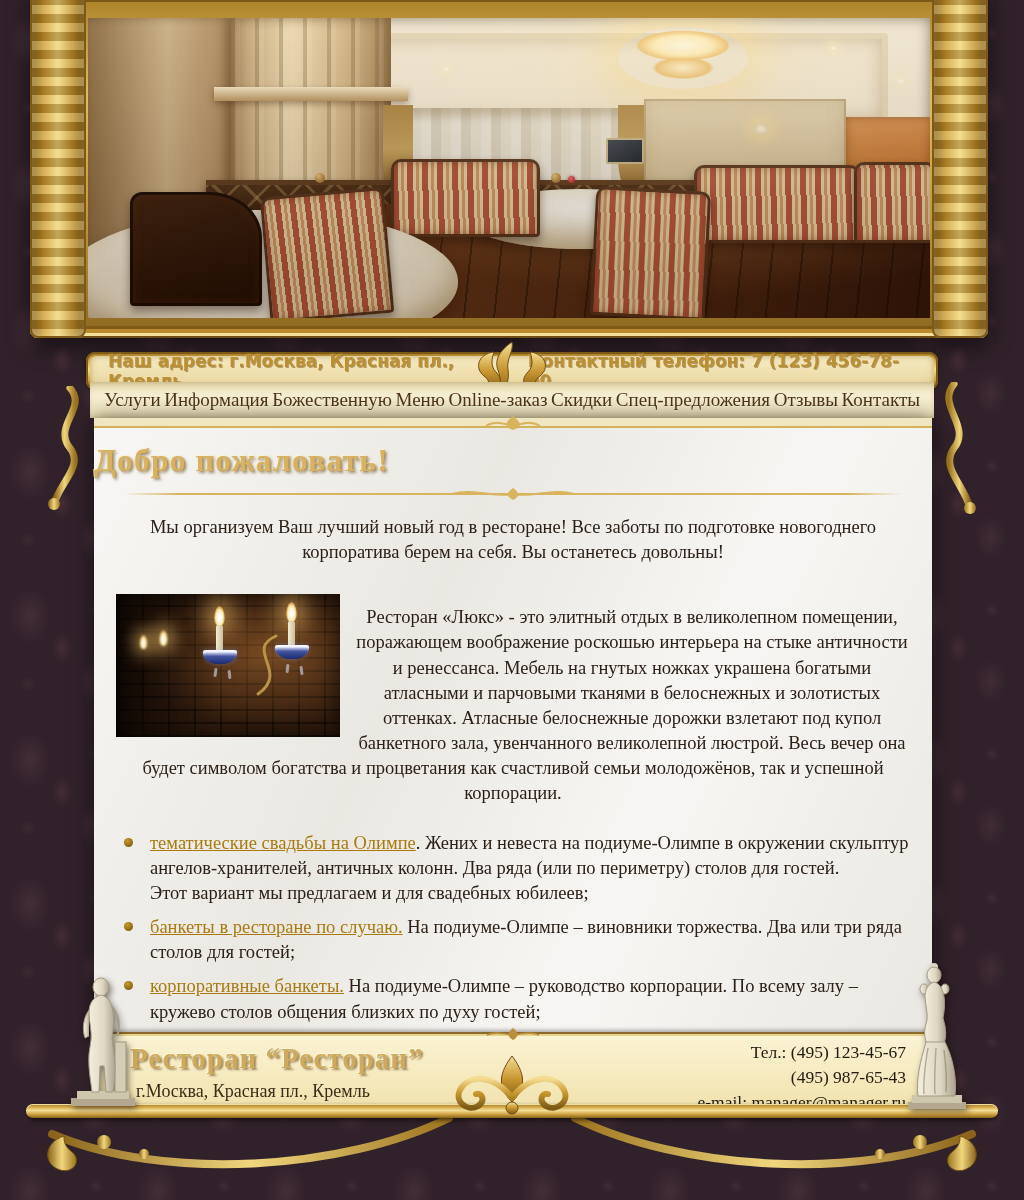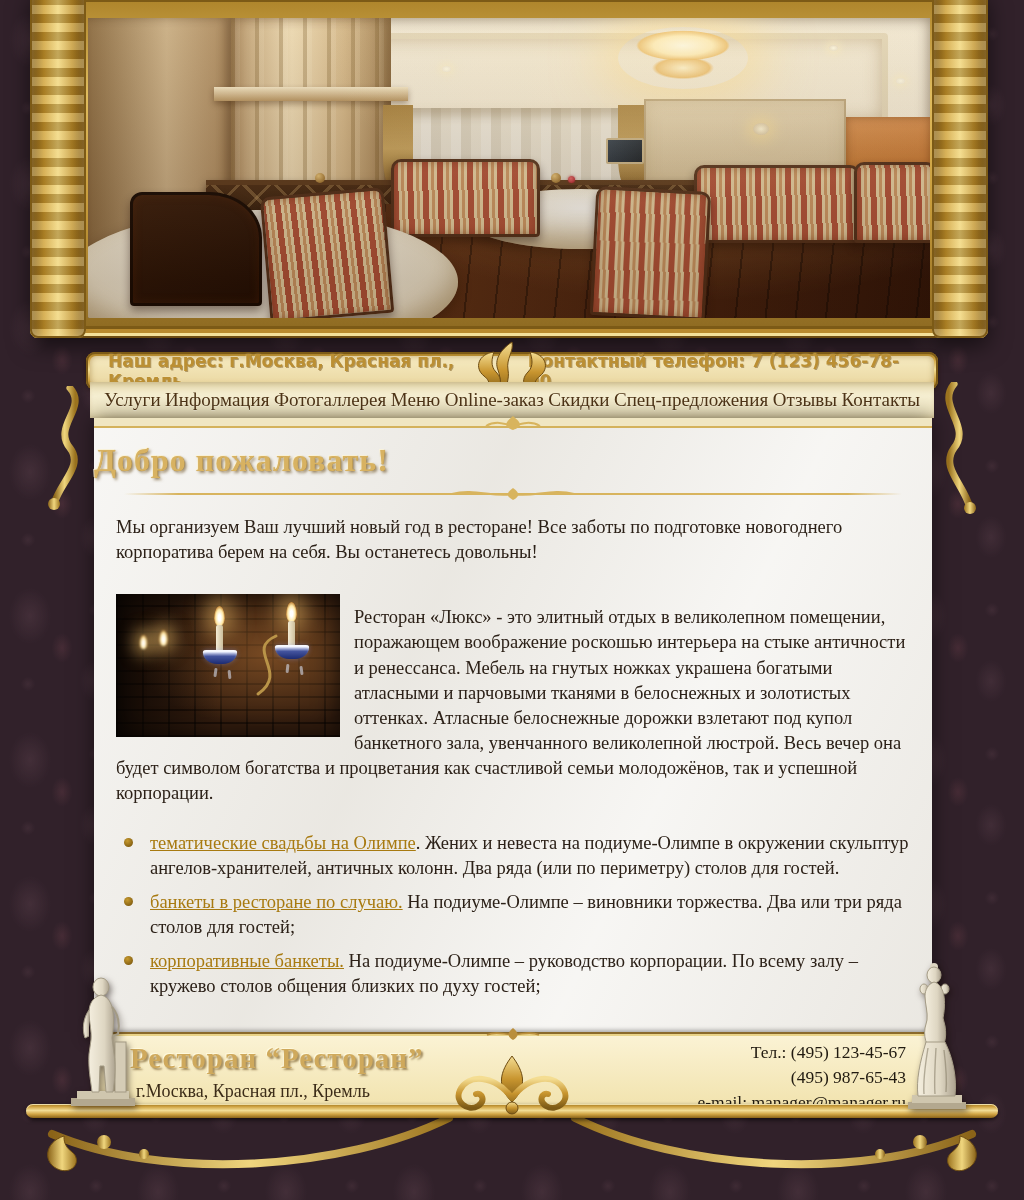--- a/index.html
+++ b/index.html
@@ -130,21 +130,21 @@
     box-shadow:0 0 20px rgba(0,0,0,.5);}
   .paper-topband{position:absolute;left:0;top:0;width:100%;height:8px;background:#f0e6c2;border-bottom:2px solid #d4b25c;}
   .paper-crown{position:absolute;left:50%;top:-4px;transform:translateX(-50%);width:70px;height:18px;}
   .page-title{margin:24px 0 0;font-size:32px;font-weight:bold;letter-spacing:1px;
     color:#d8b261;text-shadow:2px 2px 3px rgba(90,58,8,.55), -1px -1px 0 rgba(255,248,220,.8), 0 0 1px #a8832f;}
   .divider{position:relative;height:2px;margin:14px 30px 0;
     background:linear-gradient(90deg, rgba(216,180,94,0), #d8b45e 7%, #d8b45e 93%, rgba(216,180,94,0));}
   .divider .divider-orn{position:absolute;left:50%;top:-7px;transform:translateX(-50%);width:130px;height:16px;}
 
   .content{padding:20px 22px 0;font-size:18.5px;line-height:1.36;color:#2c2118;}
-  .content p{margin:0 0 12px;}
+  .content p{margin:0 0 12px;text-align:center;}
   .gap{height:14px;}
 
   .candle-pic{float:left;width:224px;height:143px;margin:3px 14px 6px 0;position:relative;overflow:hidden;
     background:
       linear-gradient(90deg, rgba(8,4,2,.78), rgba(8,4,2,0) 46%),
       radial-gradient(ellipse at 68% 42%, rgba(205,130,60,.45), rgba(40,20,8,0) 62%),
       repeating-linear-gradient(90deg, rgba(0,0,0,.42) 0 2px, rgba(0,0,0,0) 2px 26px),
       repeating-linear-gradient(0deg, #1c0f07 0 2px, #321c0e 2px 13px);
     box-shadow:inset 0 0 26px rgba(0,0,0,.75);}
   .candle-pic span{position:absolute;}
@@ -263,21 +263,21 @@
       <path d="M66,12 C82,14 86,28 76,36 C68,42 70,50 78,52 C62,54 54,42 64,32 C70,26 68,18 66,12 Z" fill="url(#g1)" stroke="#6e4c12" stroke-width="1"></path>
       <circle cx="18" cy="56" r="4" fill="url(#g1)" stroke="#6e4c12" stroke-width="1"></circle>
       <circle cx="78" cy="56" r="4" fill="url(#g1)" stroke="#6e4c12" stroke-width="1"></circle>
     </svg>
   </div>
 
   <div class="nav-bar">
     <ul>
       <li>Услуги</li>
       <li>Информация</li>
-      <li>Фотогаллерея</li>
+      <li>Божественную</li>
       <li>Меню</li>
       <li>Online-заказ</li>
       <li>Скидки</li>
       <li>Спец-предложения</li>
       <li>Отзывы</li>
       <li>Контакты</li>
     </ul>
   </div>
 
   <svg class="side-curl" style="left:40px;top:386px;" width="52" height="126" viewBox="0 0 52 126">
@@ -333,20 +333,21 @@
         <span class="crys cr4"></span>
       </div>
 
       <div class="gap"></div>
       <p style="margin-bottom:0;">Ресторан «Люкс» - это элитный отдых в великолепном помещении, поражающем воображение роскошью интерьера на стыке античности и ренессанса. Мебель на гнутых ножках украшена богатыми атласными и парчовыми тканями в белоснежных и золотистых оттенках. Атласные белоснежные дорожки взлетают под купол банкетного зала, увенчанного великолепной люстрой. Весь вечер она будет символом богатства и процветания как счастливой семьи молодожёнов, так и успешной корпорации.</p>
 
       <ul class="offers">
         <li>
           <span class="bullet-dot"></span>
           <a>тематические свадьбы на Олимпе</a><span>. Жених и невеста на подиуме-Олимпе в окружении скульптур ангелов-хранителей, античных колонн. Два ряда (или по периметру) столов для гостей.</span>
+          <div>Этот вариант мы предлагаем и для свадебных юбилеев;</div>
         </li>
         <li>
           <span class="bullet-dot"></span>
           <a>банкеты в ресторане по случаю.</a><span> На подиуме-Олимпе – виновники торжества. Два или три ряда столов для гостей;</span>
         </li>
         <li>
           <span class="bullet-dot"></span>
           <a>корпоративные банкеты.</a><span> На подиуме-Олимпе – руководство корпорации. По всему залу – кружево столов общения близких по духу гостей;</span>
         </li>
       </ul>

